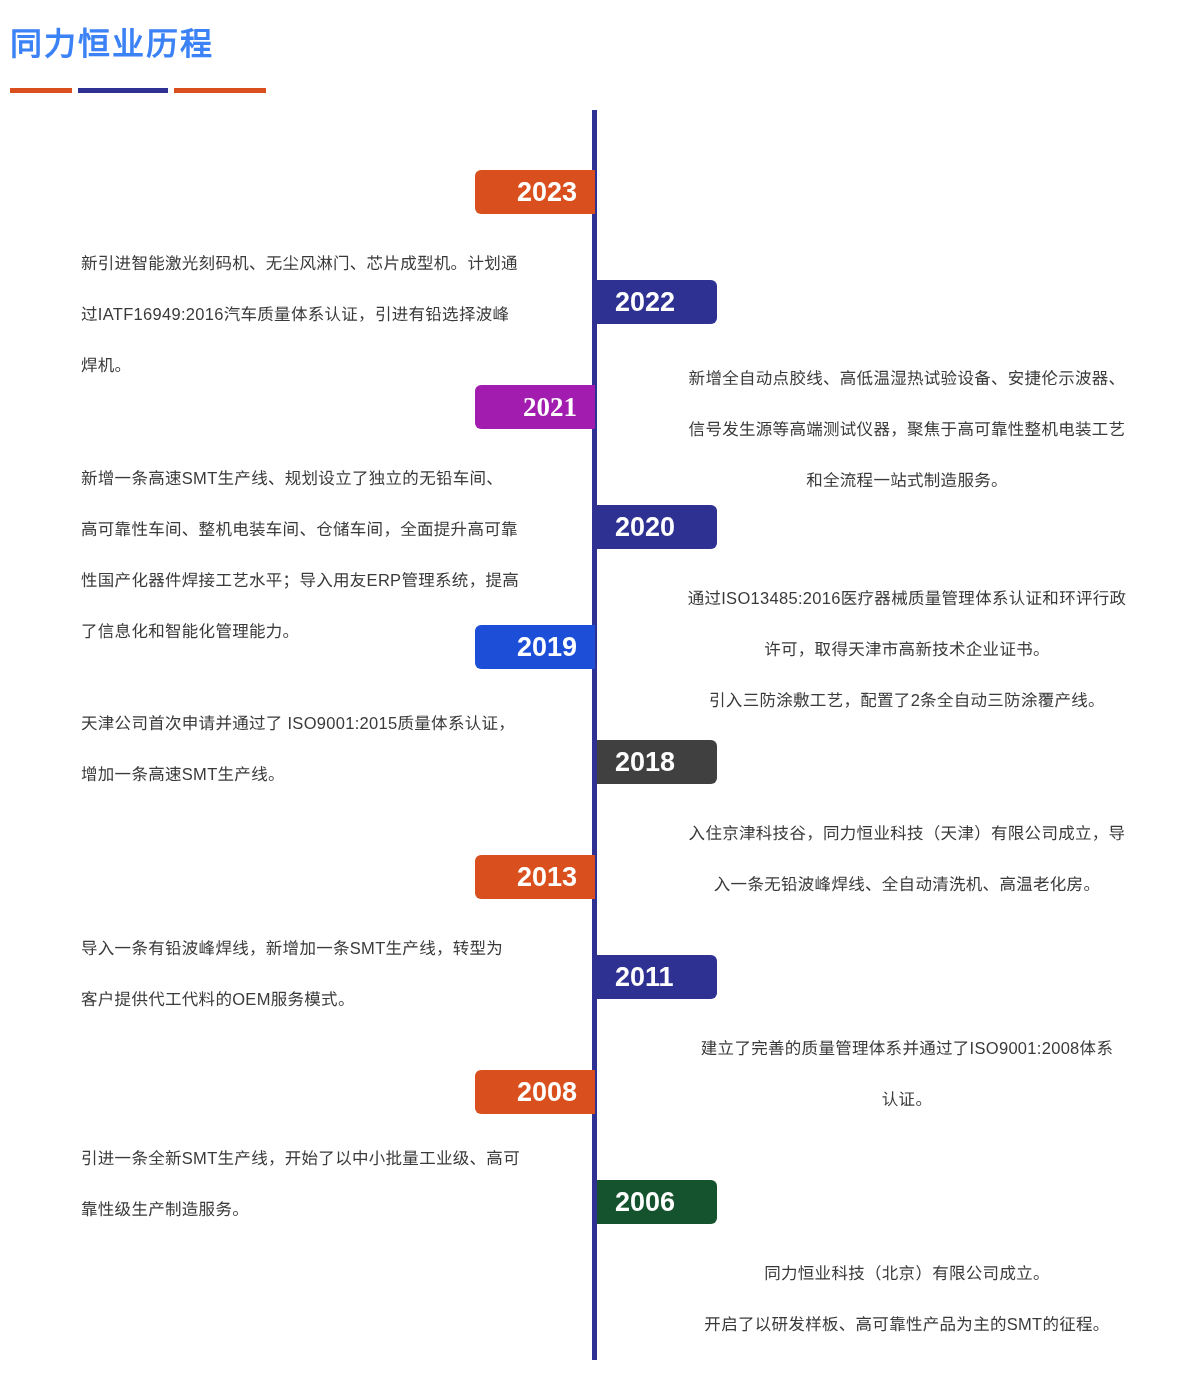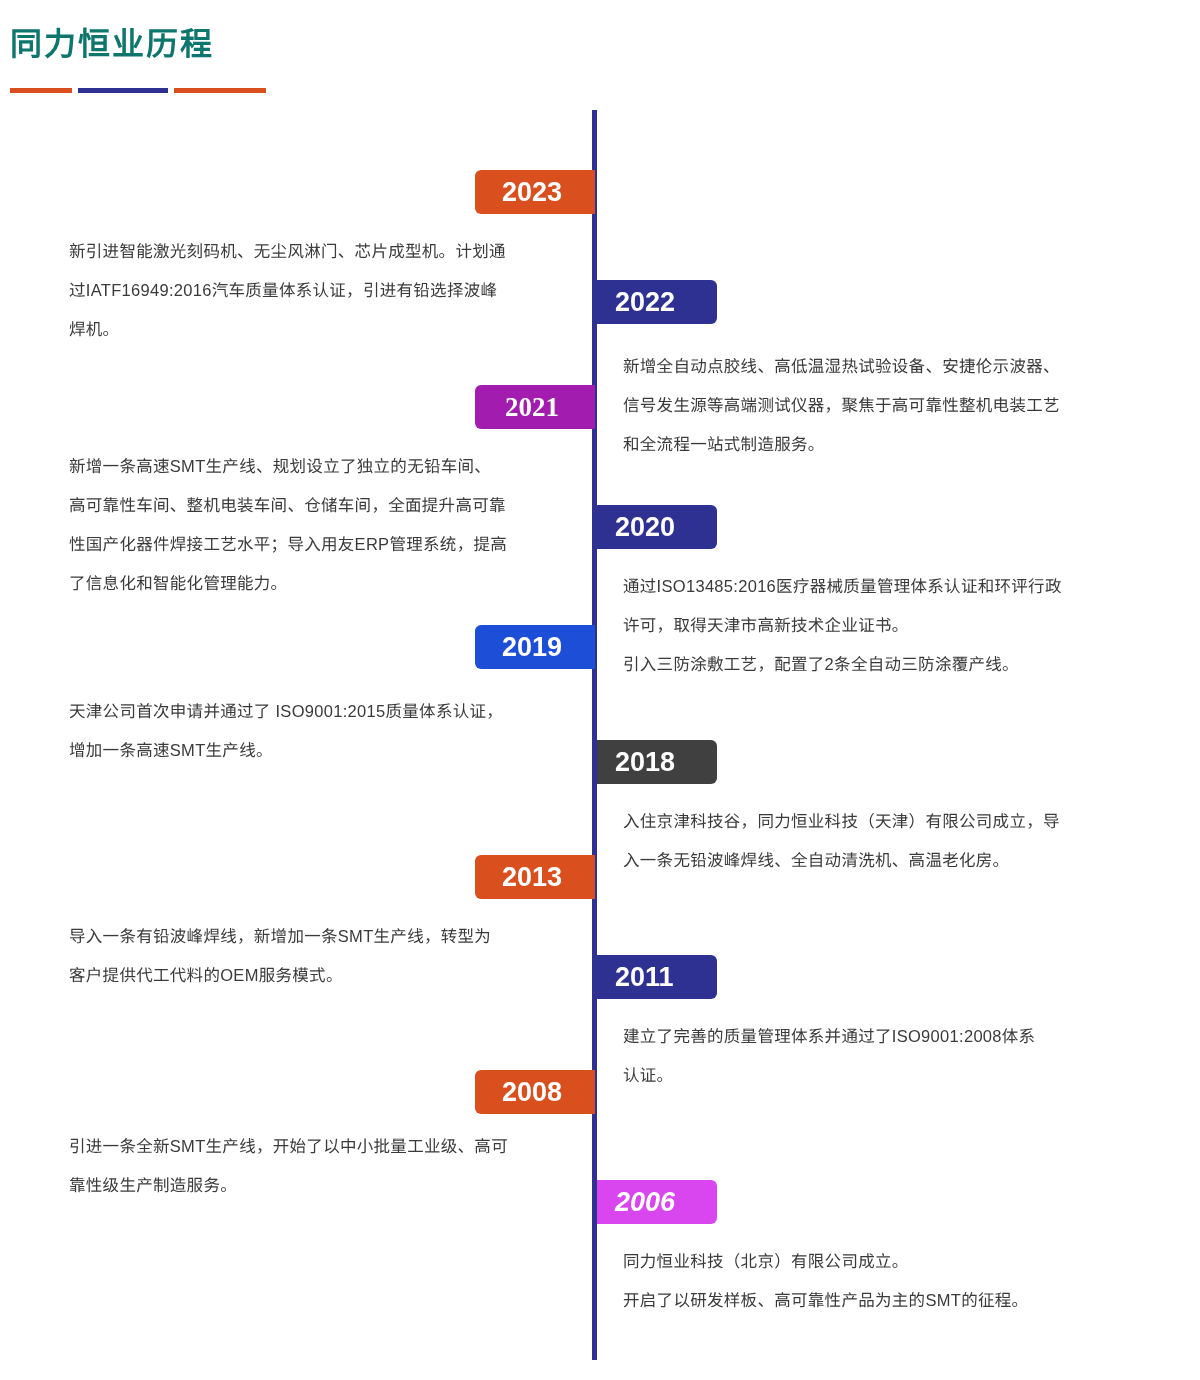--- a/index.html
+++ b/index.html
@@ -23,21 +23,21 @@
     top: 22px;
     width: 100%;
     height: 80px;
   }
   .header-title {
     position: absolute;
     left: 10px;
     top: 0;
     font-size: 32px;
     font-weight: bold;
-    color: #0f766e;
+    color: #3b82f6;
     letter-spacing: 2px;
     line-height: 44px;
     white-space: nowrap;
   }
   .header-rule {
     position: absolute;
     top: 66px;
     height: 5px;
   }
   .rule-a { left: 10px;  width: 62px;  background: #d9501e; }
@@ -71,21 +71,21 @@
     height: 44px;
     line-height: 44px;
     font-size: 27px;
     font-weight: bold;
     color: #ffffff;
     box-sizing: border-box;
   }
   .year.left {
     right: 0;
     width: 120px;
-    text-align: center;
+    text-align: right;
     padding-right: 18px;
     background: #d9501e;
     border-radius: 6px 0 0 6px;
     padding-left: 12px;
   }
   .year.right {
     left: 0;
     width: 120px;
     text-align: left;
     padding-left: 18px;
@@ -100,25 +100,25 @@
     line-height: 35px;
     color: #3a3a3a;
     letter-spacing: 0.3px;
   }
   .desc.left {
     right: 18px;
     width: 512px;
     text-align: left;
   }
   .desc.right {
-    left: 22px;
+    left: 30px;
     width: 560px;
-    text-align: left;
-  }
-  .desc p { margin: 4px; }
+    text-align: center;
+  }
+  .desc p { margin: 16px; }
 </style>
 </head>
 <body>
 
 <div class="header">
   <div class="header-title">同力恒业历程</div>
   <div class="header-rule rule-a"></div>
   <div class="header-rule rule-b"></div>
   <div class="header-rule rule-c"></div>
 </div>
@@ -188,20 +188,20 @@
         </div>
       </div>
       <div class="entry" style="left: 0px; width: 595px; top: 0px;">
         <div class="year left" style="top: 960px; background: rgb(217, 80, 30);">2008</div>
         <div class="desc left" style="top: 1015px;">
           <p>引进一条全新SMT生产线，开始了以中小批量工业级、高可</p>
           <p>靠性级生产制造服务。</p>
         </div>
       </div>
       <div class="entry" style="left: 597px; width: 603px; top: 0px;">
-        <div class="year right" style="top: 1070px; background: #d946ef; font-style: italic;">2006</div>
+        <div class="year right" style="top: 1070px; background: #14532d;">2006</div>
         <div class="desc right" style="top: 1130px;">
           <p>同力恒业科技（北京）有限公司成立。</p>
           <p>开启了以研发样板、高可靠性产品为主的SMT的征程。</p>
         </div>
       </div>
     </div>
 </div>
 
 </body></html>

